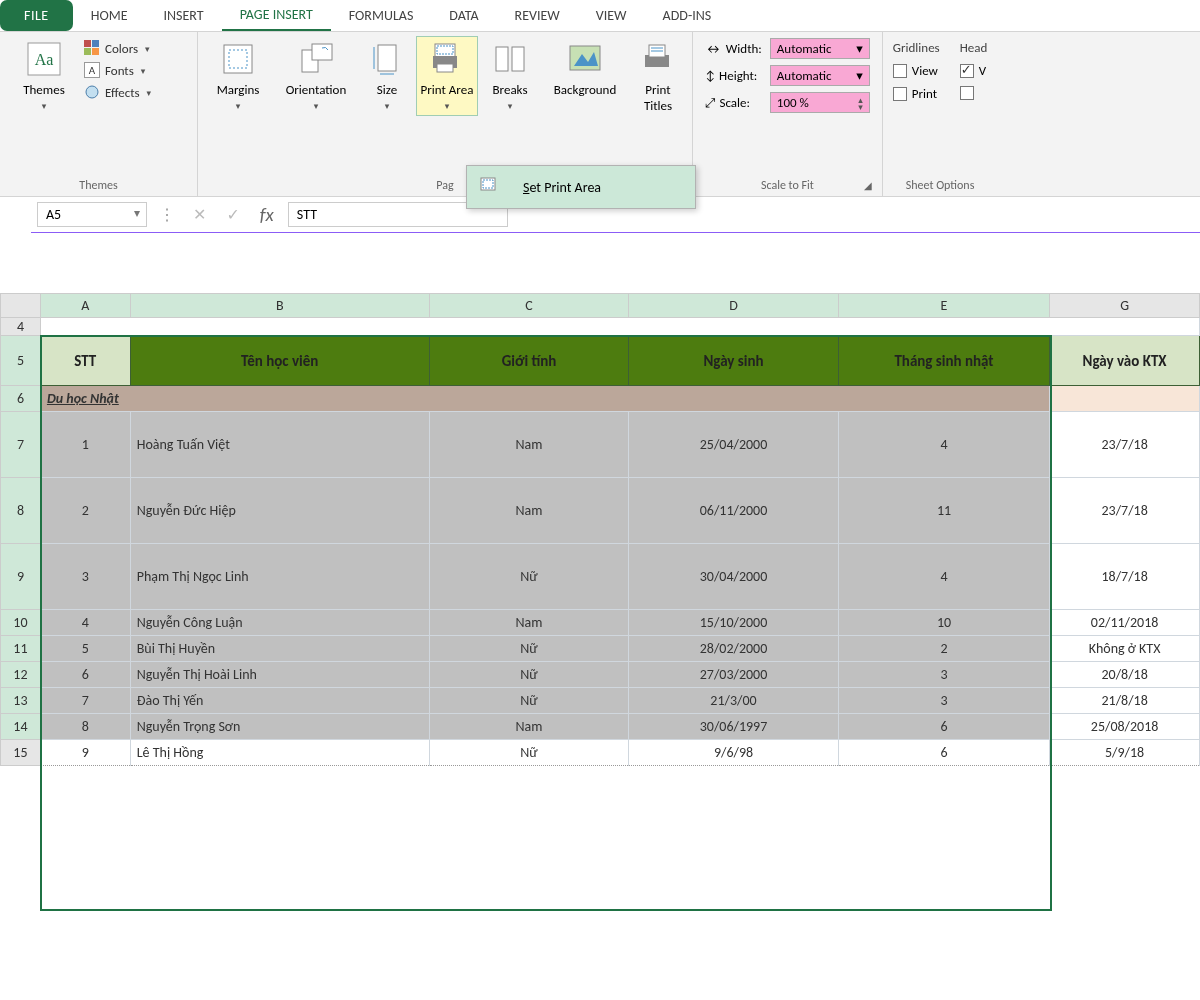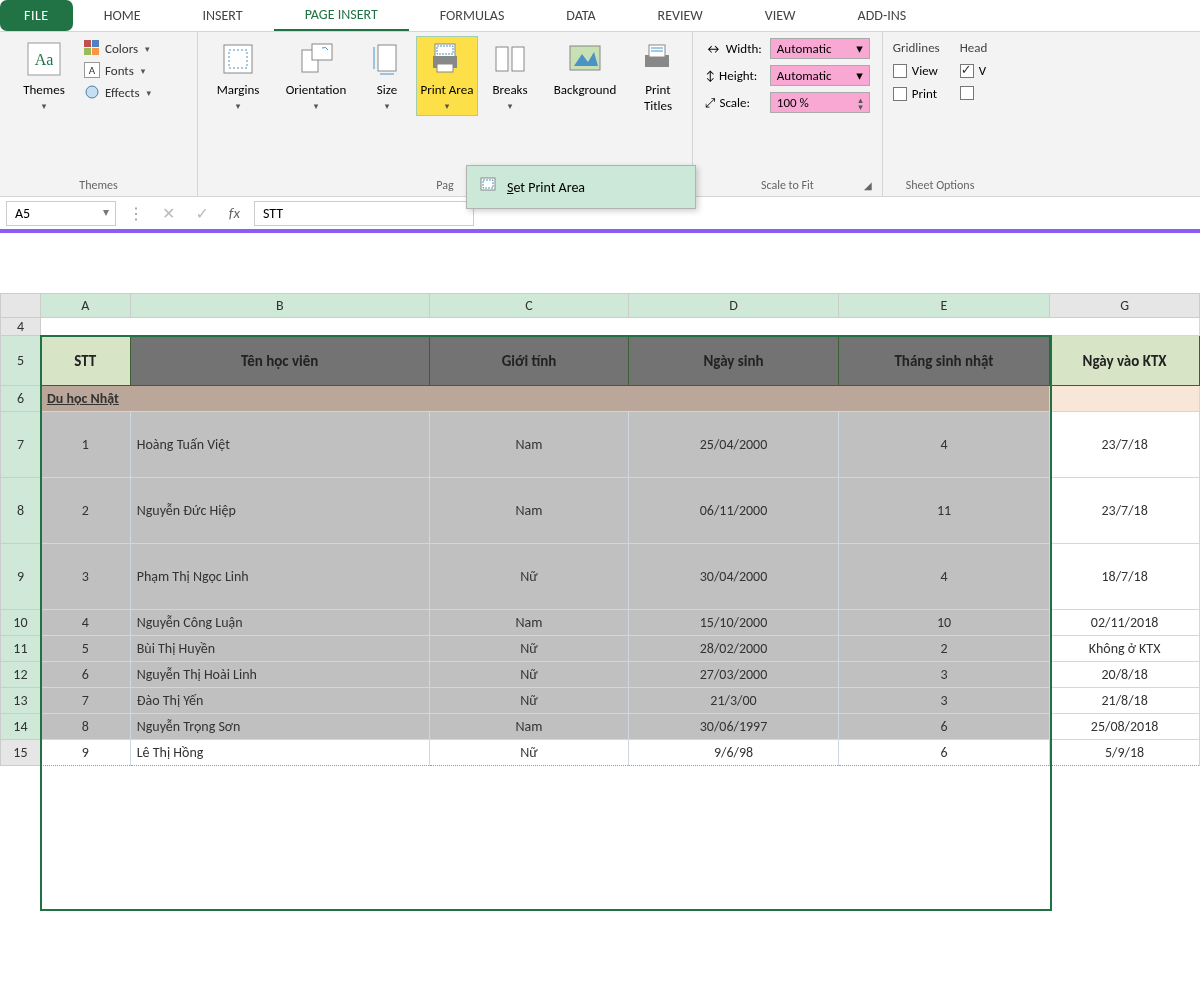--- a/index.html
+++ b/index.html
@@ -1,83 +1,83 @@
 <!DOCTYPE html>
 <html><head>
 <meta charset="utf-8">
 <style>
   * { box-sizing: border-box; margin: 0; padding: 0; }
   body { font-family: "Segoe UI", Calibri, sans-serif; font-size: 14px; background: #fff; overflow: hidden; width: 1200px; height: 1000px; }
   
   
   .ribbon-tabs { display: flex; align-items: stretch; height: 32px; border-bottom: 1px solid #d4d4d4; }
   .tab-file { background: #217346; color: #fff; padding: 0 24px; display: flex; align-items: center; font-size: 14px; letter-spacing: 0.5px; border-radius: 7px; }
-  .tab { padding: 0 31px; display: flex; align-items: center; color: #444; font-size: 14px; cursor: pointer; }
+  .tab { padding: 0 18px; display: flex; align-items: center; color: #444; font-size: 14px; cursor: pointer; }
   .tab.active { color: #217346; border-bottom: 2px solid #217346; }
   
   
   .ribbon { display: flex; background: #f3f3f3; border-bottom: 1px solid #d4d4d4; height: 165px; }
   .group { display: flex; flex-direction: column; border-right: 1px solid #d4d4d4; padding: 4px 8px 0 8px; }
   .group-body { flex: 1; display: flex; align-items: flex-start; gap: 4px; }
   .group-label { text-align: center; font-size: 12px; color: #666; padding: 2px 0 4px 0; position: relative; }
   .group-label .dlg { position: absolute; right: 2px; bottom: 4px; font-size: 10px; color: #666; cursor: pointer;}
   
   .big-btn { display: flex; flex-direction: column; align-items: center; justify-content: center; width: 72px; padding: 4px 2px; cursor: pointer; border: 1px solid transparent; text-align: center; font-size: 13px; line-height: 1.2; gap: 3px; }
-  .big-btn.highlight { background: #fde047; border: 1px solid #a0cdb4; }
+  .big-btn.highlight { background: #fef9c3; border: 1px solid #a0cdb4; }
   .big-btn .icon-box { width: 36px; height: 36px; display:flex; align-items:center; justify-content:center; margin-bottom:2px;}
   .big-btn .arrow { font-size: 9px; color: #555; }
   
   .mini-rows { display:flex; flex-direction:column; gap:6px; padding-top:4px; }
   .mini-row { display:flex; align-items:center; gap:5px; font-size:13px; color:#333; cursor:pointer; }
   .mini-row .mini-icon { width:16px; height:16px; display:inline-flex; align-items:center; justify-content:center; }
   .mini-row .dd { font-size:9px; color:#555; margin-left:2px;}
   
   .scale-grid { display:grid; grid-template-columns:auto auto; gap:6px 8px; align-items:center; font-size:13px; padding:2px 4px 0 4px;}
   .scale-grid .val-box { border:1px solid #aaa; background:#f9a8d4; width:100px; padding:2px 6px; display:flex; justify-content:space-between; align-items:center; }
   .scale-grid .sp { font-size:9px; line-height:7px; color:#555; display:flex; flex-direction:column; }
   
   .check-col { display:flex; flex-direction:column; gap:8px; padding:4px 2px 0 2px; font-size:13px;}
   .check-col .hd { color:#444; }
   .check-col label { display:flex; align-items:center; gap:5px; cursor:pointer;}
   .chk { width:14px; height:14px; border:1px solid #777; background:#fff; display:inline-block; position:relative;}
   .chk.checked::after { content:"✓"; position:absolute; top:-3px; left:0; font-size:13px; color:#333; }
   
   
   .dropdown { position:absolute; left:466px; top:165px; width:230px; background:#fff; border:1px solid #b2b2b2; box-shadow:2px 2px 6px rgba(0,0,0,.2); z-index:10;}
-  .dropdown .mi { display:flex; align-items:center; gap:10px; padding:10px 12px; font-size:14px; cursor:pointer; }
+  .dropdown .mi { display:flex; align-items:center; gap:26px; padding:10px 12px; font-size:14px; cursor:pointer; }
   .dropdown .mi.hover { background:#cce8d8; }
   .dropdown .mi .und { text-decoration: underline; }
   
   
-  .fb-row { display:flex; align-items:center; height:36px; border-bottom:4px solid #8b5cf6; padding:0 6px; gap:8px; background:#fff;}
+  .fb-row { display:flex; align-items:center; height:36px; border-bottom:1px solid #8b5cf6; padding:0 6px; gap:8px; background:#fff;margin-left:31px;}
   .namebox { width:110px; border:1px solid #ccc; padding:3px 26px 3px 8px; position:relative; font-size:14px; }
   .namebox::after { content:"▾"; position:absolute; right:6px; top:3px; color:#777; font-size:12px;}
   .fb-sep { color:#999; font-size:16px; padding:0 4px;}
   .fb-btn { color:#bbb; font-size:16px; padding:0 6px; cursor:pointer;}
-  .fb-fx { color:#666; font-style:italic; padding:0 6px; cursor:pointer; font-size:15px;}
+  .fb-fx { color:#666; font-style:italic; padding:0 6px; cursor:pointer; font-size:19px;}
   .fb-input { flex:1; border:1px solid #ccc; padding:3px 8px; font-size:14px; max-width:220px;}
   
   
   .sheet-wrap { position:relative; margin-top:60px; }
   .sheet { border-collapse:collapse; table-layout:fixed; }
   .sheet th.corner { width:40px; height:24px; background:#e6e6e6; border:1px solid #ccc;}
   .sheet th.colh { background:#e6e6e6; border:1px solid #ccc; color:#333; font-weight:normal; font-size:14px; text-align:center; padding:3px 0; }
   .sheet th.colh.sel { background:#cfe8d8; }
   .sheet td.rowh { background:#e6e6e6; border:1px solid #ccc; text-align:center; color:#333; font-size:14px; width:40px;}
   .sheet td.rowh.sel { background:#cfe8d8; }
   .sheet td.cell { border:1px solid #d0d7de; padding:4px 6px; font-size:14px; color:#333; text-align:center; height:22px; }
   .sheet td.cell.left { text-align:left; }
   
   
-  .hdr td.cell { background:#737373; border:1px solid #3d5f35; font-weight:bold; font-size:15px; color:#222; height:50px; }
+  .hdr td.cell { background:#4d7c0f; border:1px solid #3d5f35; font-weight:bold; font-size:15px; color:#222; height:50px; }
   .hdr td.cell.stt { background:#d7e4c6; }
   .hdr td.cell.ktx { background:#d7e4c6; }
   
   
-  .r6 td.cell { background:#bba79a; font-weight:bold; text-align:left; padding-left:6px; height:26px; }
+  .r6 td.cell { background:#bba79a; font-weight:bold; text-align:left; padding-left:6px; height:26px;font-style:italic; }
   .r6 td.cell.ktx6 { background:#f8e6d8; }
   
   
   .datarow td.cell { border-bottom:1px dotted #999; }
   .datarow td.cell.seldata { background:#c0c0c0; }
   .tall { height:66px; }
   
   
   .sel-outline { position:absolute; border:2px solid #1f7244; pointer-events:none; }
 </style>

